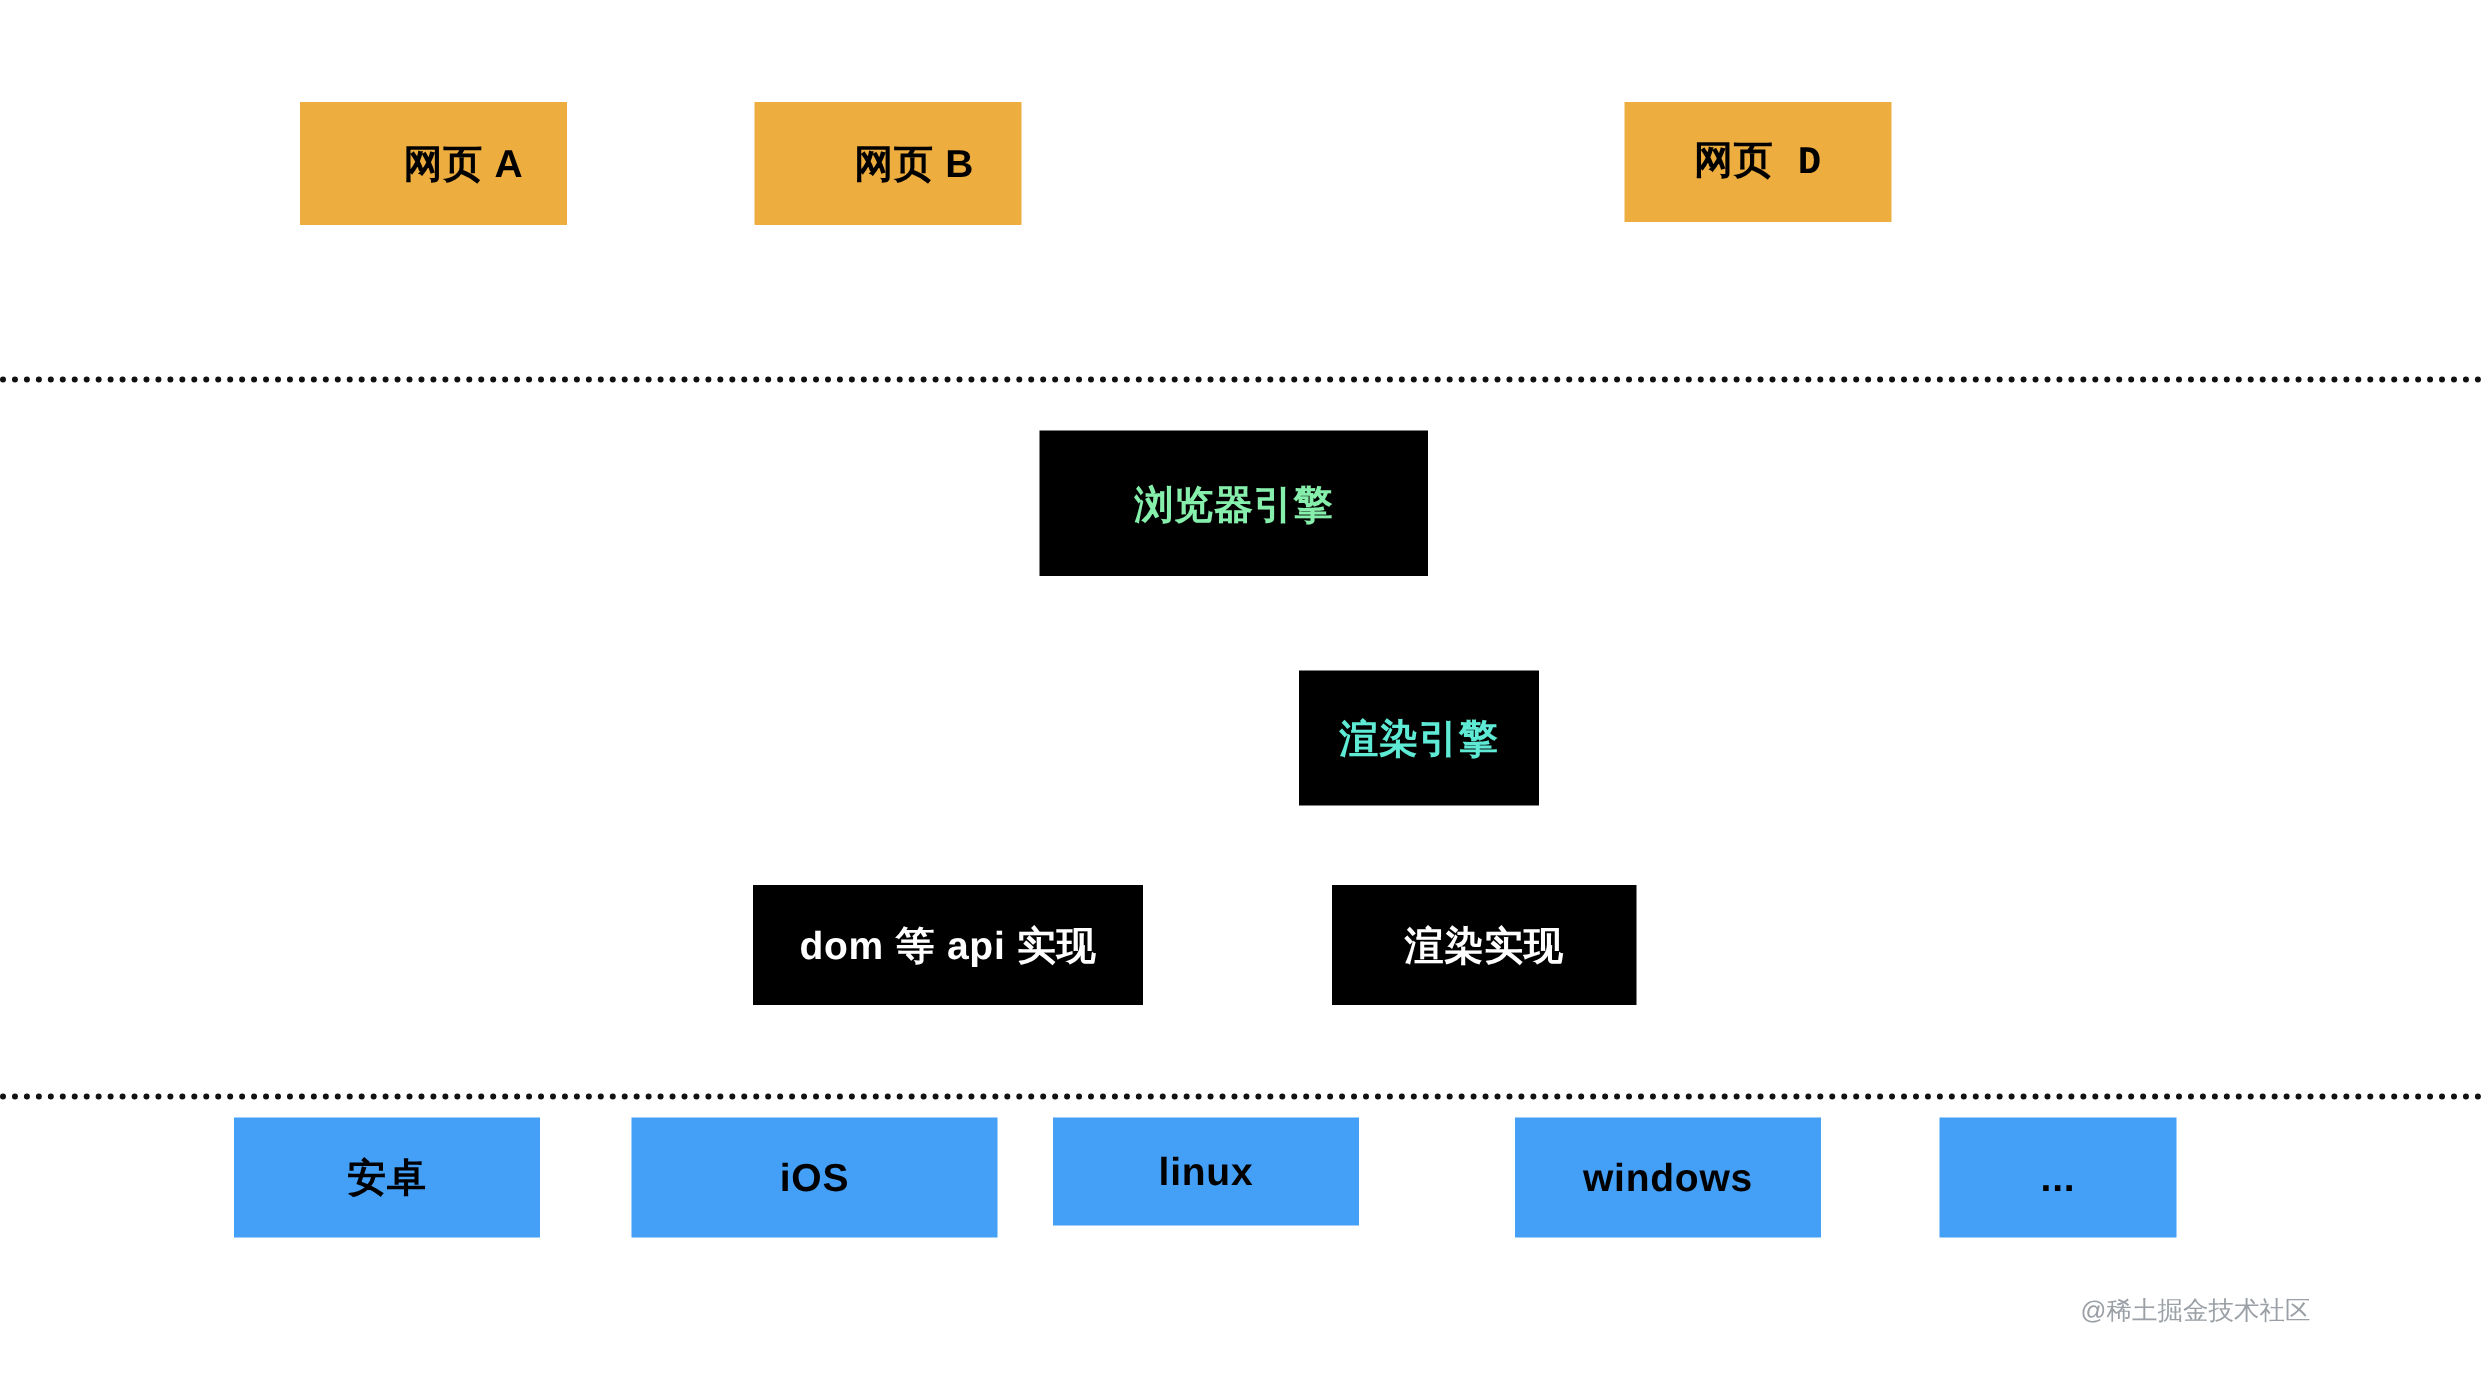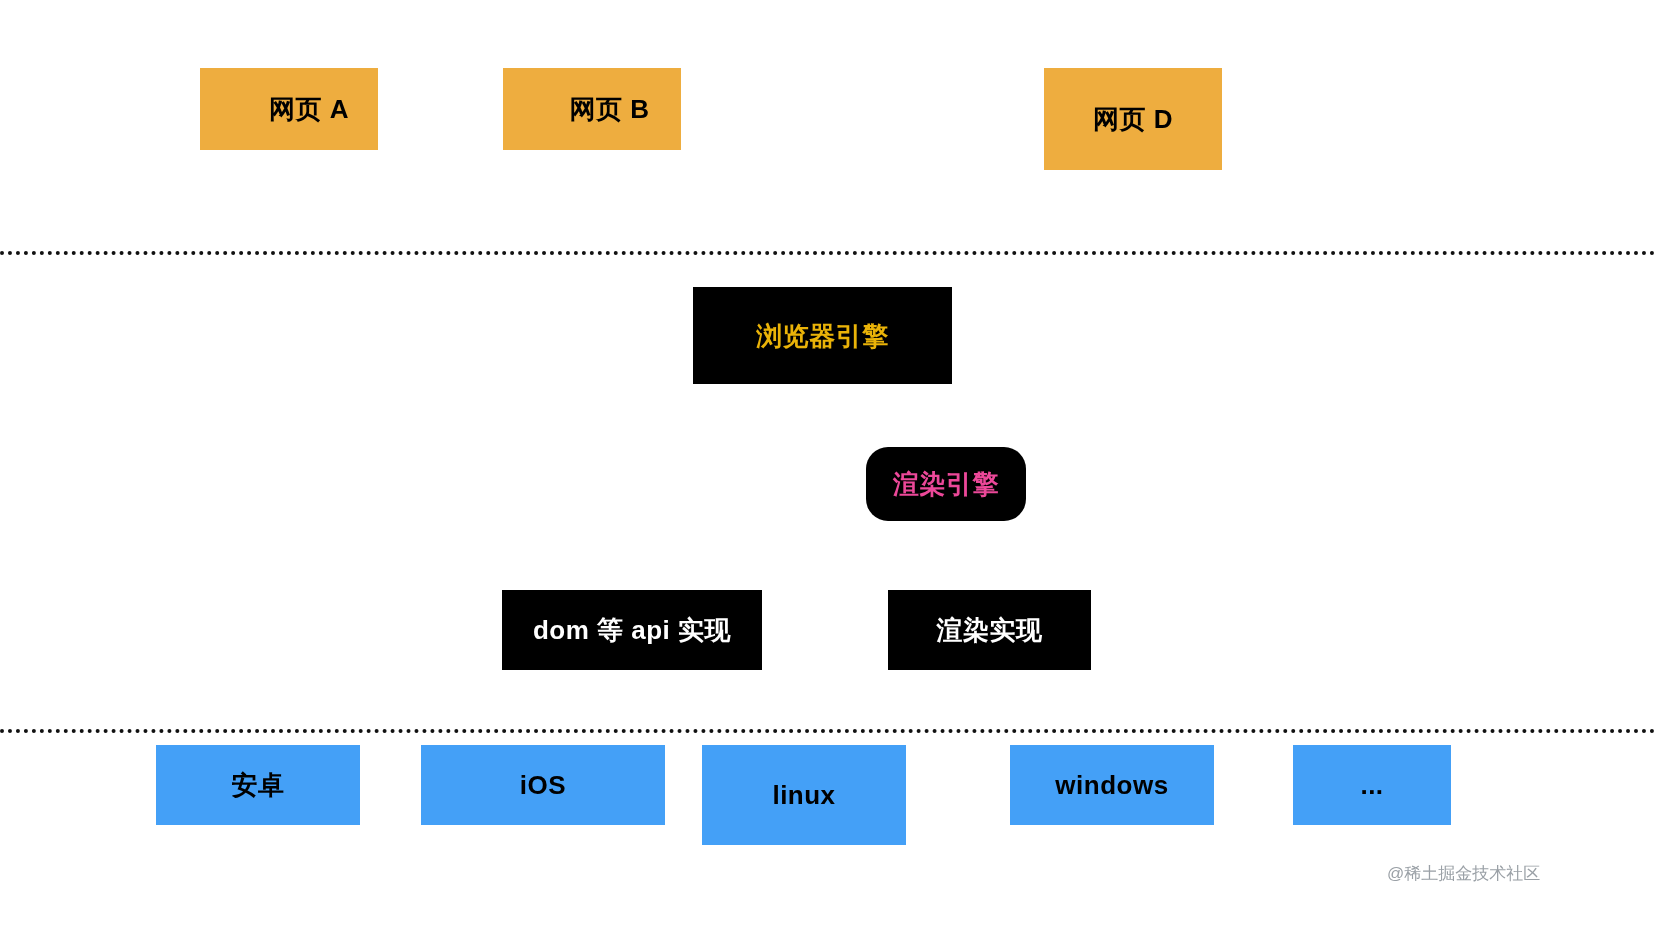--- a/index.html
+++ b/index.html
@@ -69,24 +69,24 @@
 </style>
 </head>
 <body>
 
 <div id="canvas">
 
 <div class="divider" style="top: 251px;"></div>
     <div class="divider" style="top: 729px;"></div>
     <div class="node page" style="left: 200px; top: 68px; width: 178px; height: 82px; background: rgb(238, 173, 63); color: rgb(0, 0, 0); padding-left: 40px;">网页 A</div>
     <div class="node page" style="left: 503px; top: 68px; width: 178px; height: 82px; background: rgb(238, 173, 63); color: rgb(0, 0, 0); padding-left: 35px;">网页 B</div>
-    <div class="node page" style="left: 1044px; top: 68px; width: 178px; height: 102px; background: rgb(238, 173, 63); color: rgb(0, 0, 0);">网页 D</div>
-    <div class="node engine" style="left: 693px; top: 287px; width: 259px; height: 97px; background: rgb(0, 0, 0); color: #eab308;">浏览器引擎</div>
-    <div class="node engine" style="left: 866px; top: 447px; width: 160px; height: 74px; background: rgb(0, 0, 0); color: #ec4899; border-radius: 22px;">渲染引擎</div>
+    <div class="node page" style="left: 1083px; top: 68px; width: 178px; height: 80px; background: rgb(238, 173, 63); color: rgb(0, 0, 0); font-family: Liberation Mono, monospace;">网页 D</div>
+    <div class="node engine" style="left: 693px; top: 287px; width: 259px; height: 97px; background: rgb(0, 0, 0); color: #86efac;">浏览器引擎</div>
+    <div class="node engine" style="left: 866px; top: 447px; width: 160px; height: 90px; background: rgb(0, 0, 0); color: #5eead4;">渲染引擎</div>
     <div class="node engine" style="left: 502px; top: 590px; width: 260px; height: 80px; background: rgb(0, 0, 0); color: rgb(255, 255, 255);">dom 等 api 实现</div>
     <div class="node engine" style="left: 888px; top: 590px; width: 203px; height: 80px; background: rgb(0, 0, 0); color: rgb(255, 255, 255);">渲染实现</div>
     <div class="node os" style="left: 156px; top: 745px; width: 204px; height: 80px; background: rgb(68, 160, 247); color: rgb(0, 0, 0);">安卓</div>
     <div class="node os" style="left: 421px; top: 745px; width: 244px; height: 80px; background: rgb(68, 160, 247); color: rgb(0, 0, 0);">iOS</div>
-    <div class="node os" style="left: 702px; top: 745px; width: 204px; height: 100px; background: rgb(68, 160, 247); color: rgb(0, 0, 0);">linux</div>
+    <div class="node os" style="left: 702px; top: 745px; width: 204px; height: 72px; background: rgb(68, 160, 247); color: rgb(0, 0, 0);">linux</div>
     <div class="node os" style="left: 1010px; top: 745px; width: 204px; height: 80px; background: rgb(68, 160, 247); color: rgb(0, 0, 0);">windows</div>
     <div class="node os" style="left: 1293px; top: 745px; width: 158px; height: 80px; background: rgb(68, 160, 247); color: rgb(0, 0, 0);">...</div>
     <div class="watermark" style="left: 1387px; top: 862px; color: rgb(154, 160, 166);">@稀土掘金技术社区</div>
   </div>
 
 </body></html>

